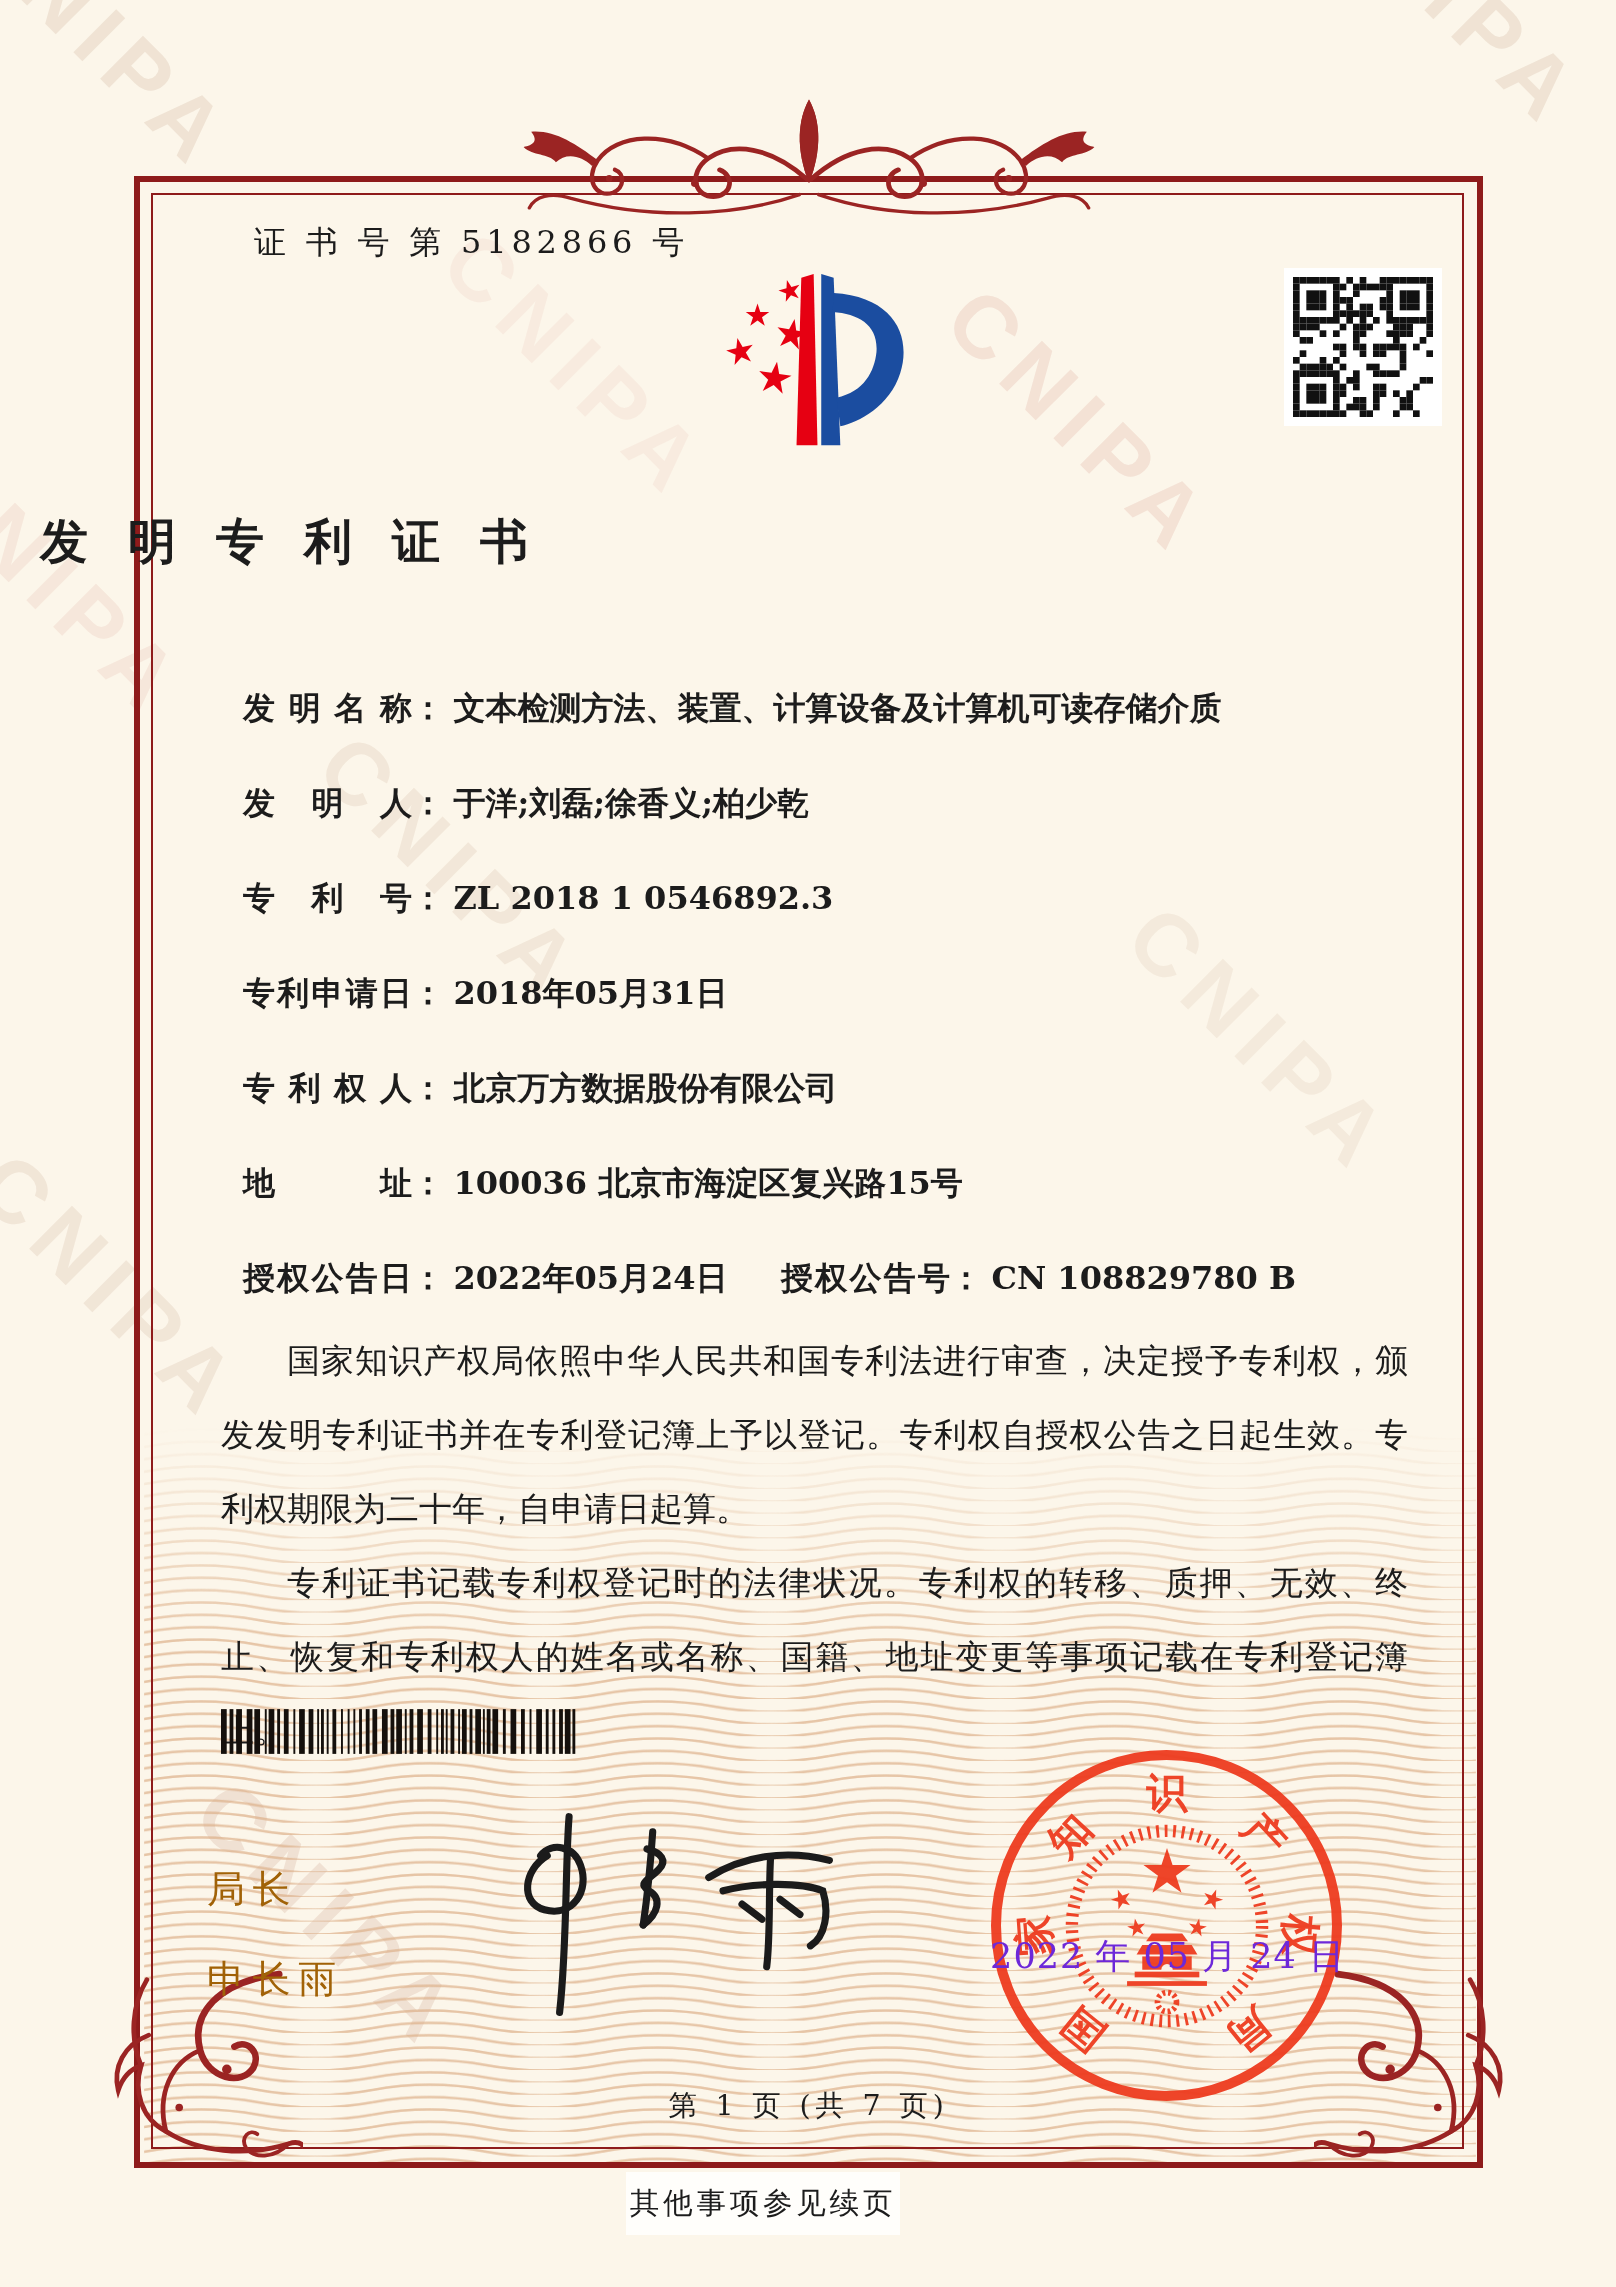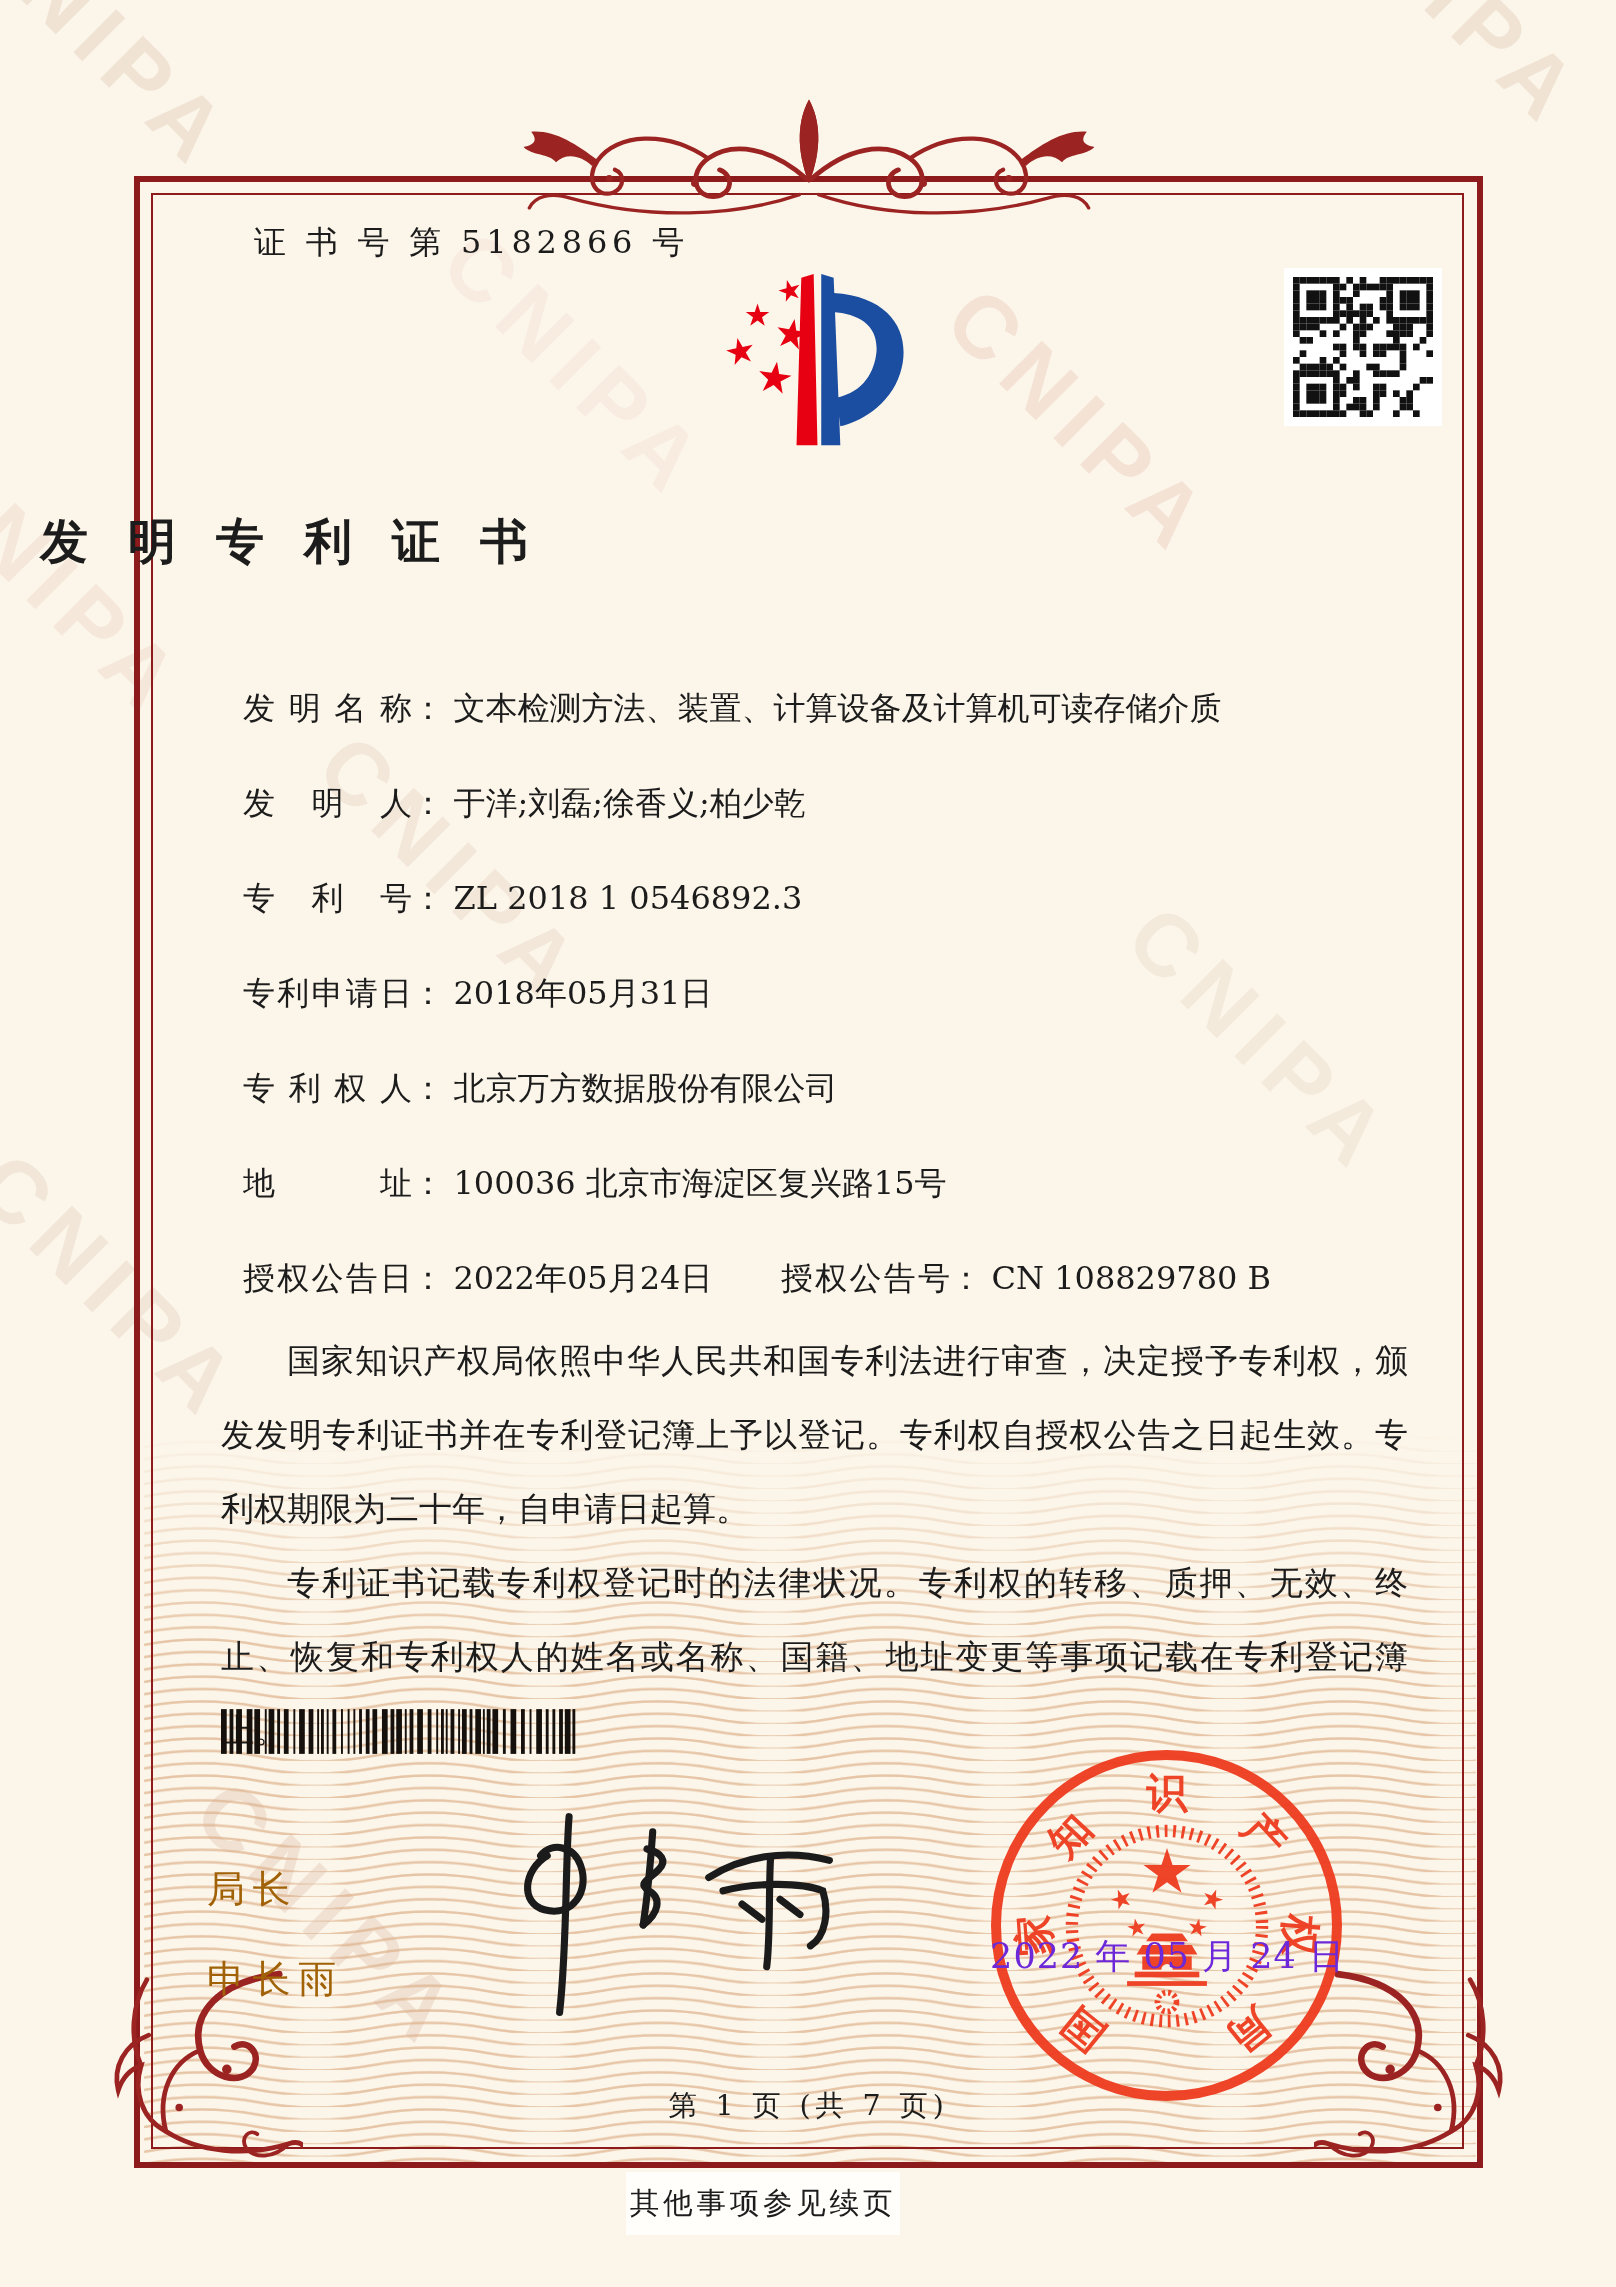--- a/index.html
+++ b/index.html
@@ -39,21 +39,21 @@
   .cert-no{position:absolute;left:254px;top:221px;font-size:32px;letter-spacing:4.8px;}
 
   .logo{position:absolute;left:706px;top:253px;}
   .qr-box{position:absolute;left:1284px;top:268px;width:158px;height:158px;background:#fff;
           display:flex;align-items:center;justify-content:center;}
 
   .title{position:absolute;left:0;top:510px;width:100%;text-align:left;font-size:48px;
          font-weight:bold;letter-spacing:40px;padding-left:40px;box-sizing:border-box;}
 
   .fields{position:absolute;left:243px;top:687px;width:1179px;font-size:32px;}
-  .f-row{position:relative;height:95px;white-space:nowrap;}
+  .f-row{position:relative;height:95px;white-space:nowrap;font-weight:bold;}
   .f-label{display:inline-block;width:169px;text-align:justify;text-align-last:justify;}
   .f-value{margin-left:9.5px;}
   .grant-col2{position:absolute;left:538px;top:0;}
 
   .notice{position:absolute;left:221px;top:1324px;width:1187px;font-size:33px;
           line-height:74px;text-align:justify;}
   .notice p{margin:0;text-indent:2em;}
 
   .barcode{position:absolute;left:221px;top:1709px;width:360px;height:45px;}
 

